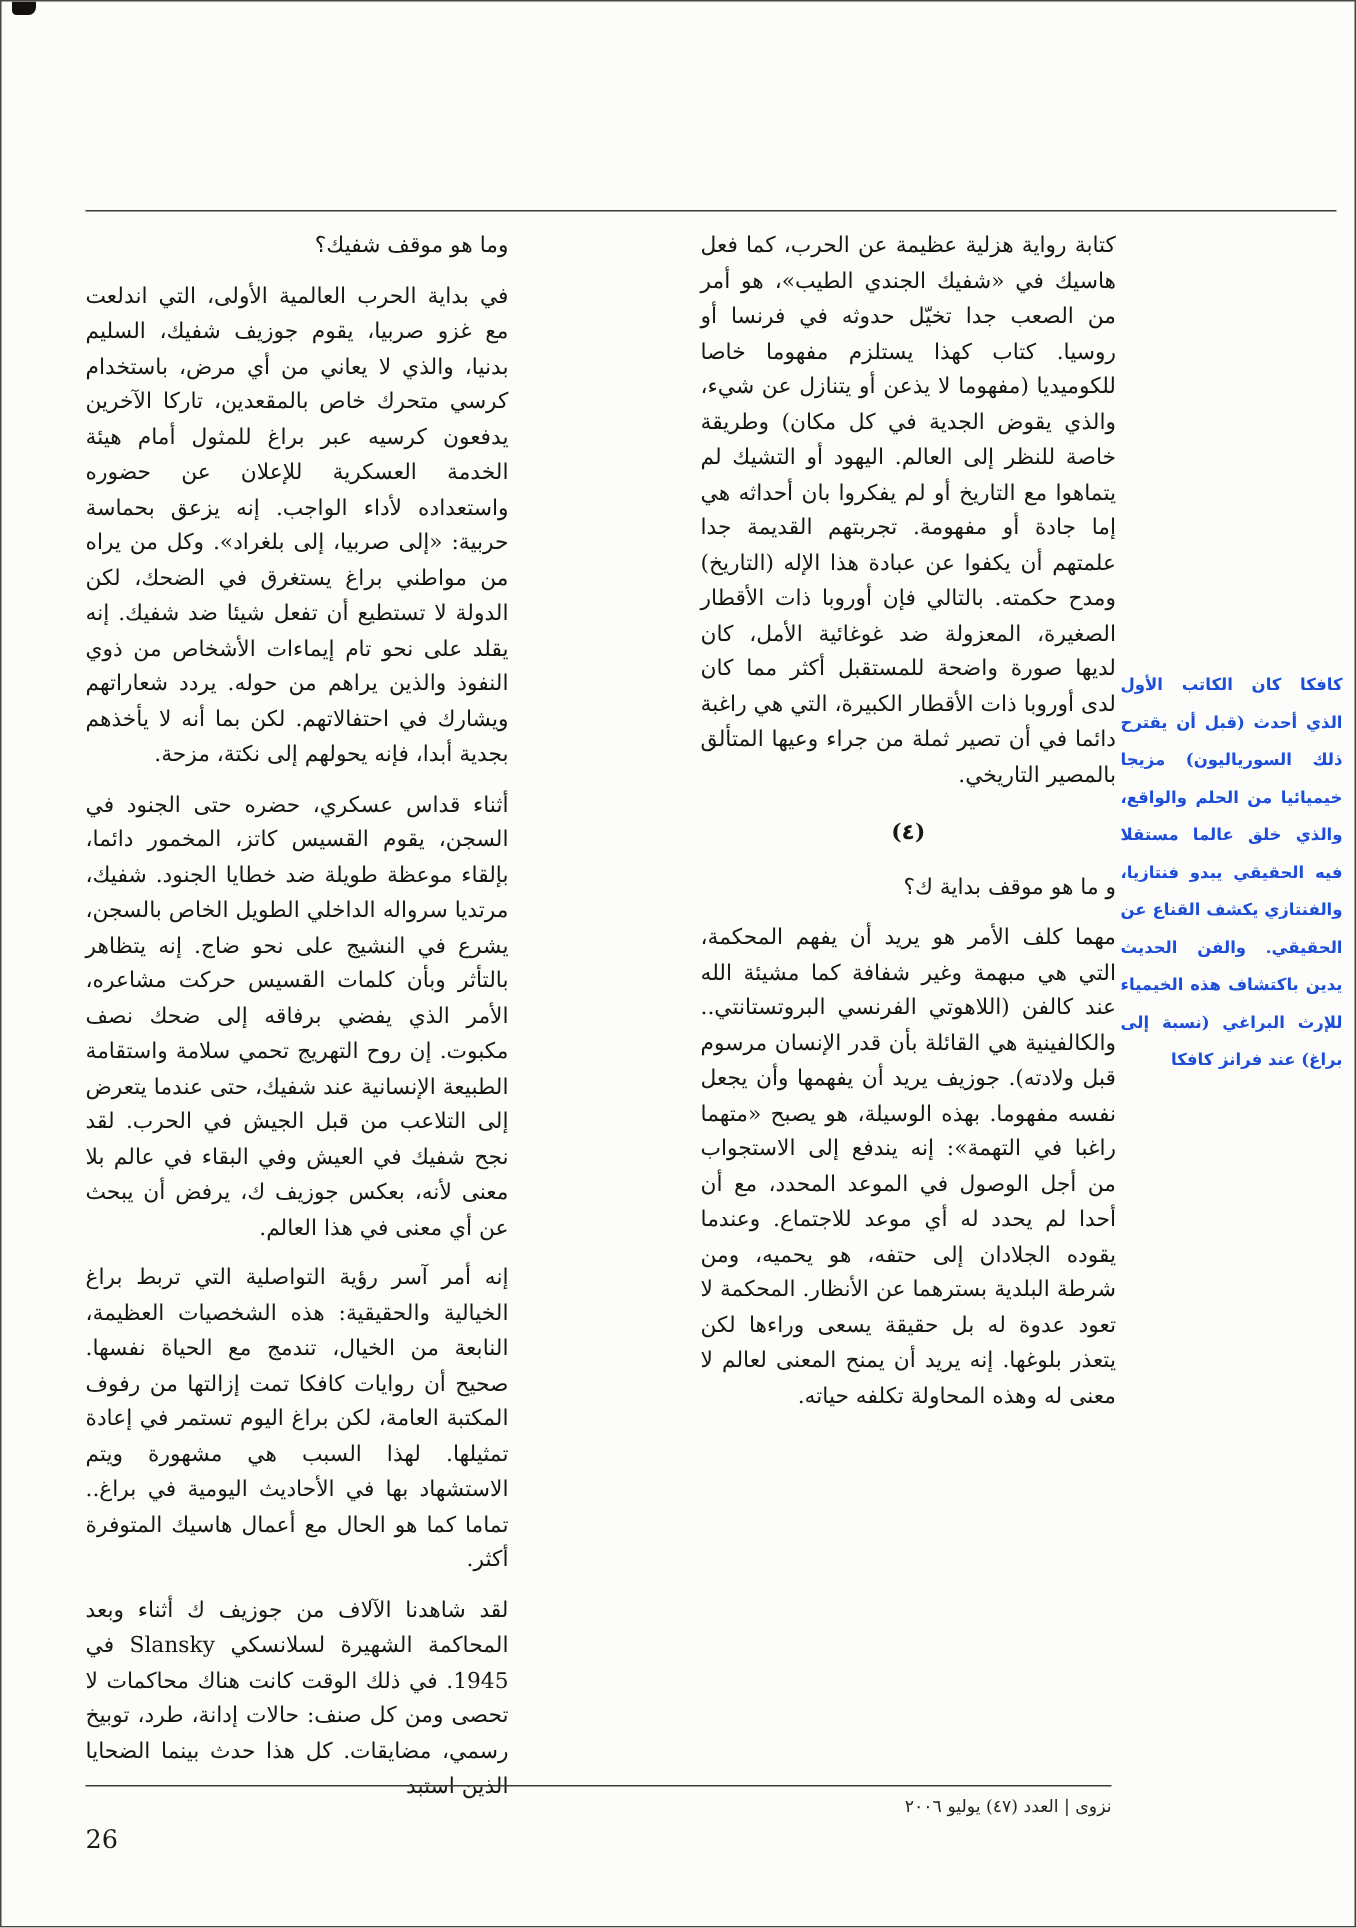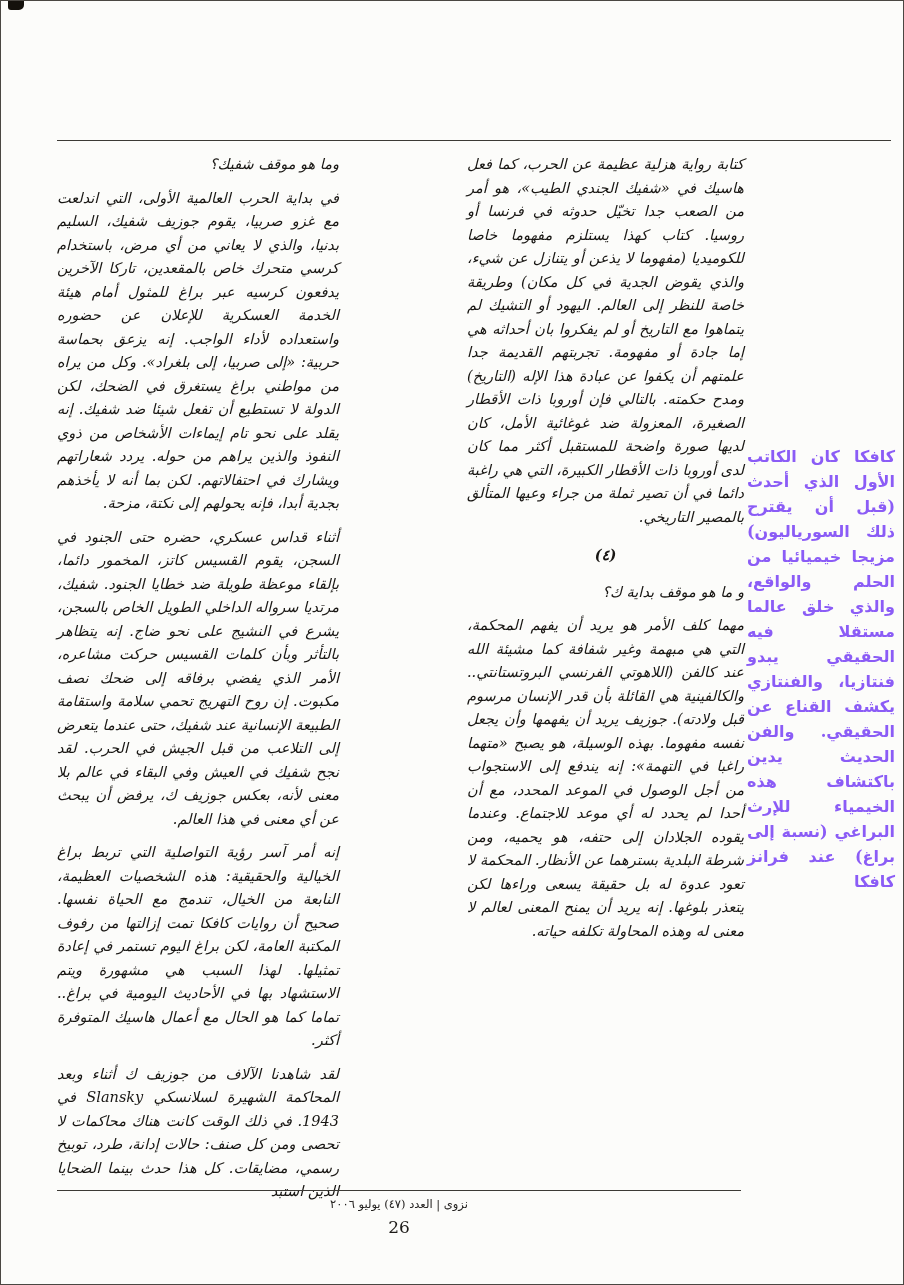--- a/index.html
+++ b/index.html
@@ -40,63 +40,63 @@
   .col {
     position: absolute;
     top: 152px;
     font-size: 14.5px;
     line-height: 23.5px;
     text-align: justify;
     direction: rtl;
   }
   .col-right { left: 466px; width: 277px; }
   .col-left  { left: 56px;  width: 282px; }
-  .col p { margin: 0 0 10px 0; font-style: italic; }
+  .col p { margin: 0 0 10px 0; }
   .section-marker {
     text-align: center !important;
     margin: 14px 0 14px 0 !important;
     font-weight: bold;
     letter-spacing: 1px;
   }
   .margin-note {
     position: absolute;
     top: 443px;
     left: 746px;
     width: 148px;
     font-weight: bold;
-    font-size: 16px;
+    font-size: 11px;
     line-height: 25px;
     text-align: justify;
     direction: rtl;
-    color: #8b5cf6;
+    color: #1d4ed8;
   }
   .footer-rule {
     position: absolute;
     top: 1189px;
     left: 56px;
     width: 684px;
     height: 1px;
     background: #3c3a35;
   }
   .footer-line {
     position: absolute;
     top: 1196px;
     left: 56px;
     width: 684px;
-    text-align: center;
+    text-align: right;
     font-size: 11.5px;
     direction: rtl;
     color: #242220;
   }
   .page-number {
     position: absolute;
     top: 1216px;
     left: 56px;
     width: 684px;
-    text-align: center;
+    text-align: left;
     font-size: 17px;
     color: #1c1a17;
   }
 </style>
 </head>
 <body>
 
 <div class="page">
 
   <div class="corner-mark"></div>
@@ -110,21 +110,21 @@
     <p class="section-marker">(٤)</p>
     <p>و ما هو موقف بداية ك؟</p>
     <p>مهما كلف الأمر هو يريد أن يفهم المحكمة، التي هي مبهمة وغير شفافة كما مشيئة الله عند كالفن (اللاهوتي الفرنسي البروتستانتي.. والكالفينية هي القائلة بأن قدر الإنسان مرسوم قبل ولادته). جوزيف يريد أن يفهمها وأن يجعل نفسه مفهوما. بهذه الوسيلة، هو يصبح «متهما راغبا في التهمة»: إنه يندفع إلى الاستجواب من أجل الوصول في الموعد المحدد، مع أن أحدا لم يحدد له أي موعد للاجتماع. وعندما يقوده الجلادان إلى حتفه، هو يحميه، ومن شرطة البلدية بسترهما عن الأنظار. المحكمة لا تعود عدوة له بل حقيقة يسعى وراءها لكن يتعذر بلوغها. إنه يريد أن يمنح المعنى لعالم لا معنى له وهذه المحاولة تكلفه حياته.</p>
   </div>
 
   <div class="col col-left">
     <p>وما هو موقف شفيك؟</p>
     <p>في بداية الحرب العالمية الأولى، التي اندلعت مع غزو صربيا، يقوم جوزيف شفيك، السليم بدنيا، والذي لا يعاني من أي مرض، باستخدام كرسي متحرك خاص بالمقعدين، تاركا الآخرين يدفعون كرسيه عبر براغ للمثول أمام هيئة الخدمة العسكرية للإعلان عن حضوره واستعداده لأداء الواجب. إنه يزعق بحماسة حربية: «إلى صربيا، إلى بلغراد». وكل من يراه من مواطني براغ يستغرق في الضحك، لكن الدولة لا تستطيع أن تفعل شيئا ضد شفيك. إنه يقلد على نحو تام إيماءات الأشخاص من ذوي النفوذ والذين يراهم من حوله. يردد شعاراتهم ويشارك في احتفالاتهم. لكن بما أنه لا يأخذهم بجدية أبدا، فإنه يحولهم إلى نكتة، مزحة.</p>
     <p>أثناء قداس عسكري، حضره حتى الجنود في السجن، يقوم القسيس كاتز، المخمور دائما، بإلقاء موعظة طويلة ضد خطايا الجنود. شفيك، مرتديا سرواله الداخلي الطويل الخاص بالسجن، يشرع في النشيج على نحو ضاج. إنه يتظاهر بالتأثر وبأن كلمات القسيس حركت مشاعره، الأمر الذي يفضي برفاقه إلى ضحك نصف مكبوت. إن روح التهريج تحمي سلامة واستقامة الطبيعة الإنسانية عند شفيك، حتى عندما يتعرض إلى التلاعب من قبل الجيش في الحرب. لقد نجح شفيك في العيش وفي البقاء في عالم بلا معنى لأنه، بعكس جوزيف ك، يرفض أن يبحث عن أي معنى في هذا العالم.</p>
     <p>إنه أمر آسر رؤية التواصلية التي تربط براغ الخيالية والحقيقية: هذه الشخصيات العظيمة، النابعة من الخيال، تندمج مع الحياة نفسها. صحيح أن روايات كافكا تمت إزالتها من رفوف المكتبة العامة، لكن براغ اليوم تستمر في إعادة تمثيلها. لهذا السبب هي مشهورة ويتم الاستشهاد بها في الأحاديث اليومية في براغ.. تماما كما هو الحال مع أعمال هاسيك المتوفرة أكثر.</p>
-    <p>لقد شاهدنا الآلاف من جوزيف ك أثناء وبعد المحاكمة الشهيرة لسلانسكي Slansky في 1943. في ذلك الوقت كانت هناك محاكمات لا تحصى ومن كل صنف: حالات إدانة، طرد، توبيخ رسمي، مضايقات. كل هذا حدث بينما الضحايا الذين استبد</p>
+    <p>لقد شاهدنا الآلاف من جوزيف ك أثناء وبعد المحاكمة الشهيرة لسلانسكي Slansky في 1945. في ذلك الوقت كانت هناك محاكمات لا تحصى ومن كل صنف: حالات إدانة، طرد، توبيخ رسمي، مضايقات. كل هذا حدث بينما الضحايا الذين استبد</p>
   </div>
 
   <div class="footer-rule"></div>
 
   <div class="footer-line">نزوى | العدد (٤٧) يوليو ٢٠٠٦</div>
 
   <div class="page-number">26</div>
 
 </div>
 

